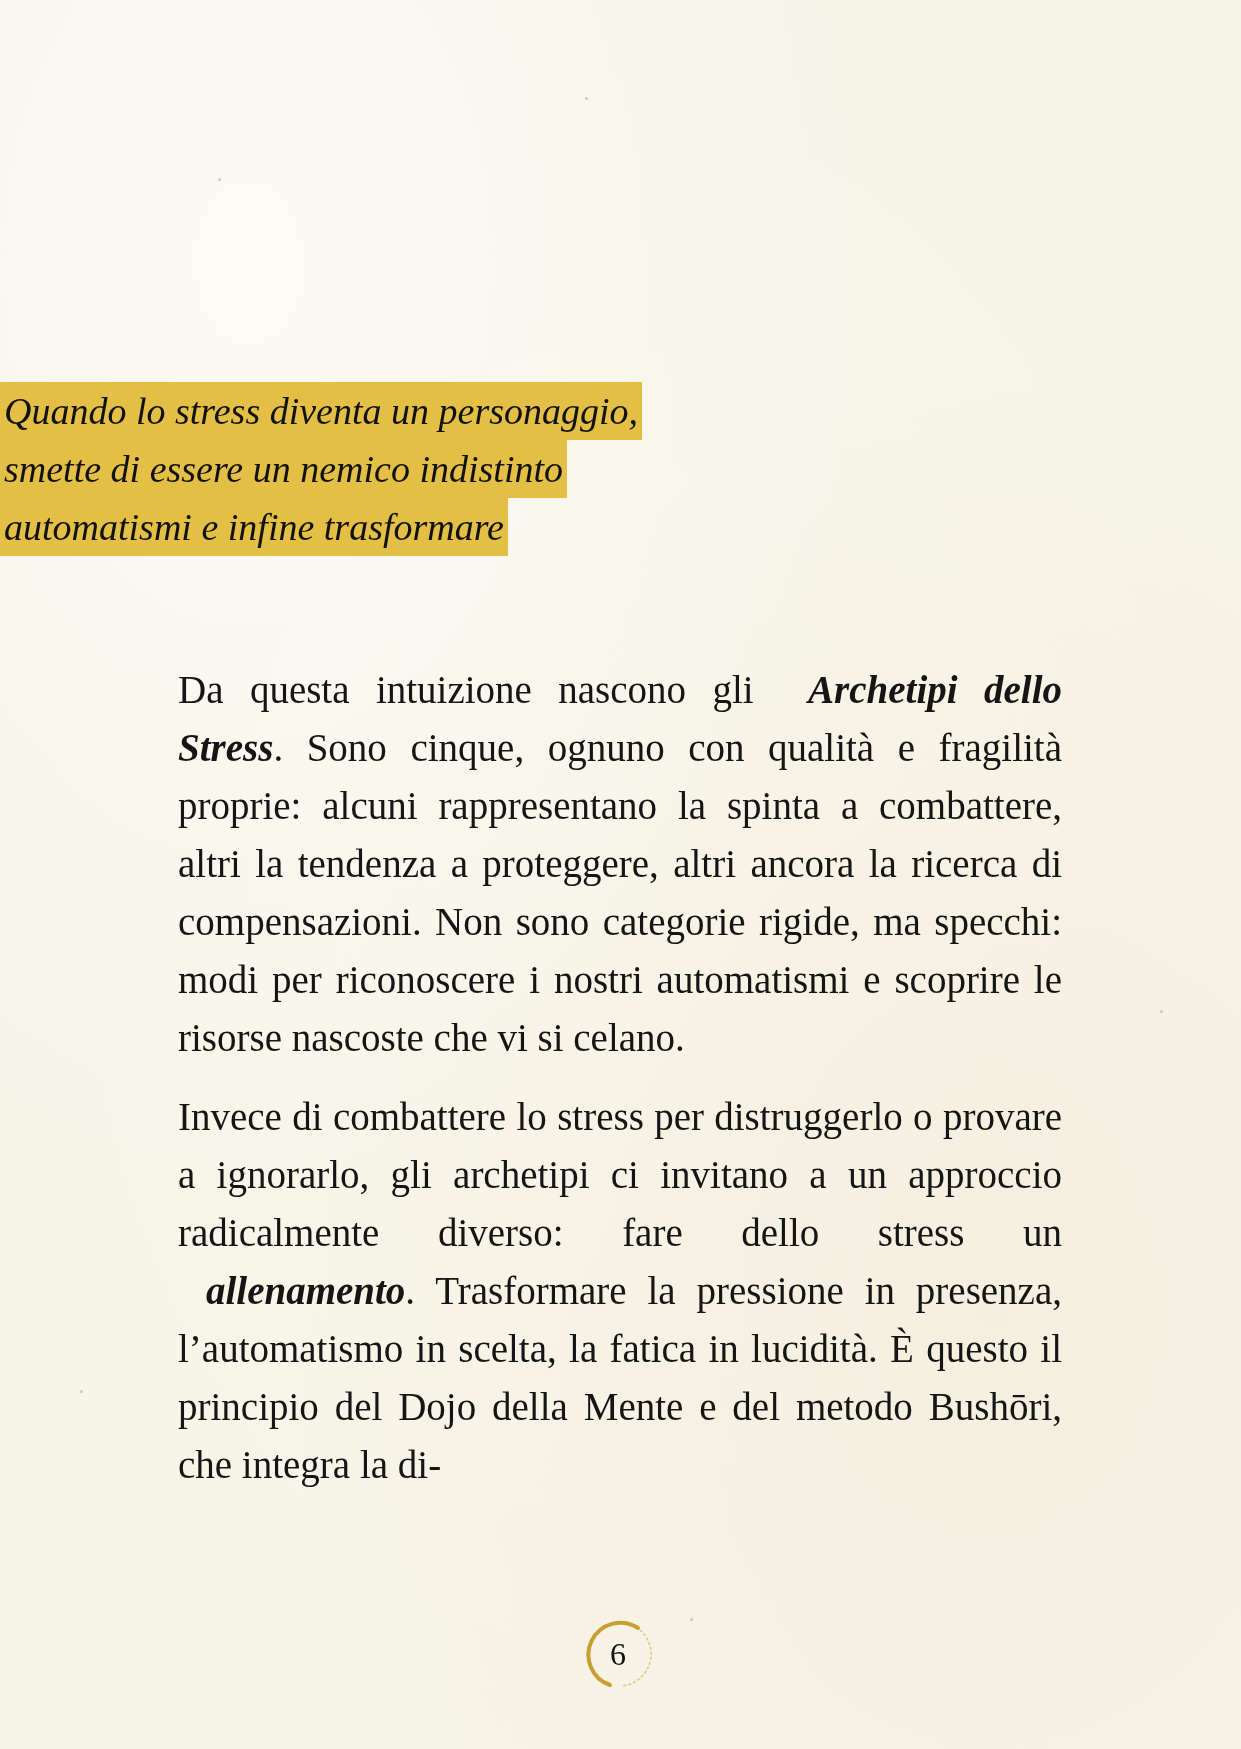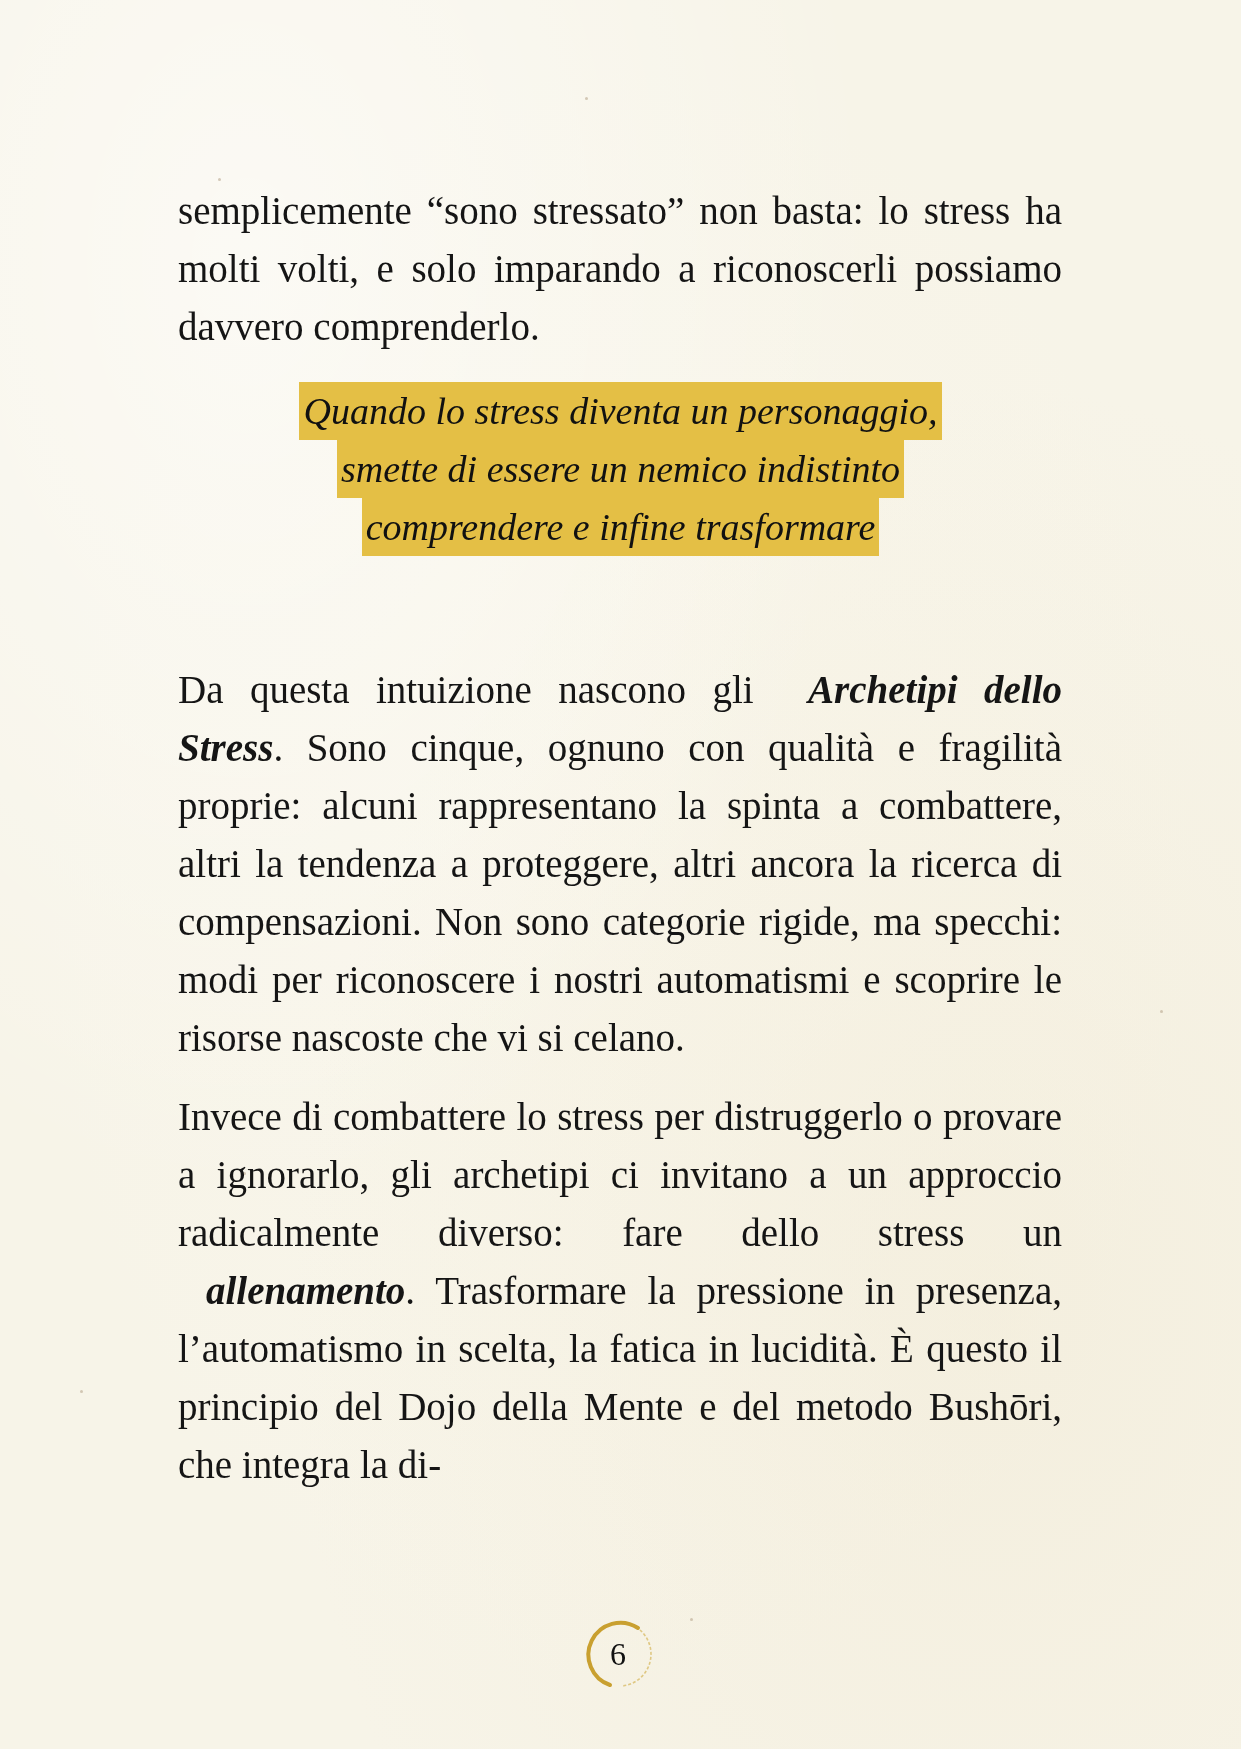--- a/index.html
+++ b/index.html
@@ -19,21 +19,21 @@
   .text-block {
     position: absolute; left: 178px; width: 884px;
     font-family: "Liberation Serif", "DejaVu Serif", serif;
     font-size: 39px; line-height: 58px;
     text-align: justify; color: #151515;
   }
   .text-block p { margin: 0; }
   .p1 { top: 182px; }
   .quote {
     position: absolute; left: 0; width: 1241px; top: 382px;
-    text-align: center;
+    text-align: left;
     font-family: "Liberation Serif", "DejaVu Serif", serif;
     font-style: italic; font-size: 38px; line-height: 58px;
   }
   .quote-line {
     display: inline-block;
     background: #e4bf45;
     padding: 0 4px;
     line-height: 58px;
     color: #111;
   }
@@ -58,28 +58,25 @@
 
 <div class="page">
 
   <div class="speck" style="left:585px;top:97px;"></div>
   <div class="speck" style="left:218px;top:178px;"></div>
   <div class="speck" style="left:243px;top:1172px;"></div>
   <div class="speck" style="left:80px;top:1390px;"></div>
   <div class="speck" style="left:1160px;top:1010px;"></div>
   <div class="speck" style="left:690px;top:1618px;"></div>
 
-  <div class="text-block p1">
-    <p>semplicemente “sono stressato” non basta: lo stress ha molti volti, e solo imparando a riconoscerli possiamo davvero comprenderlo.</p>
-  </div>
 
   <div class="quote">
     <div><span class="quote-line">Quando lo stress diventa un personaggio,</span></div>
     <div><span class="quote-line">smette di essere un nemico indistinto</span></div>
-    <div><span class="quote-line">comprendere e infine trasformare</span></div>
+    <div><span class="quote-line">automatismi e infine trasformare</span></div>
   </div>
 
   <div class="text-block p2">
     <p><span>Da questa intuizione nascono gli </span><span class="bi">Archetipi dello Stress</span><span>. Sono </span><span class="b">cinque</span><span>, ognuno con qualità e fragilità proprie: alcuni rappresentano la spinta a combattere, altri la tendenza a proteggere, altri ancora la ricerca di compensazioni. Non sono categorie rigide, ma </span><span class="b">specchi</span><span>: modi per riconoscere i nostri automatismi e scoprire le risorse nascoste che vi si celano.</span></p>
   </div>
 
   <div class="text-block p3">
     <p><span>Invece di combattere lo stress per distruggerlo o provare a ignorarlo, gli archetipi ci invitano a un approccio radicalmente diverso: </span><span class="b">fare dello stress un </span><span class="bi">allenamento</span><span>. Trasformare la pressione in presenza, l’automatismo in scelta, la fatica in lucidità. È questo il principio del Dojo della Mente e del metodo Bushōri, che integra la di-</span></p>
   </div>
 

